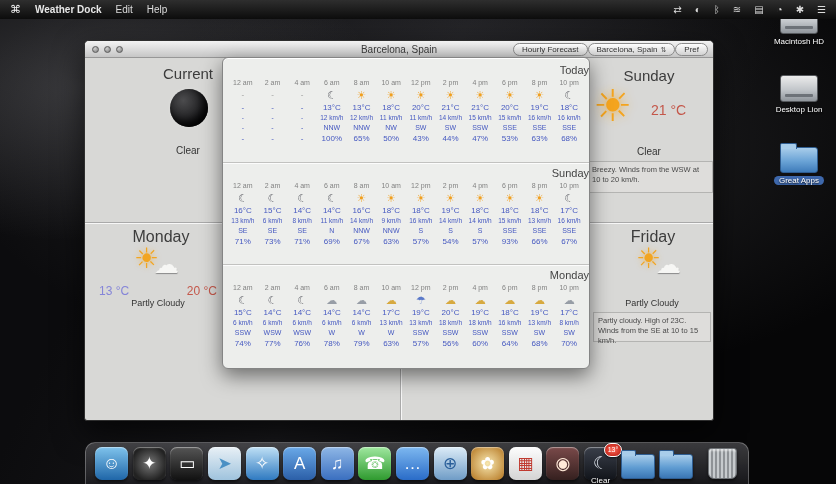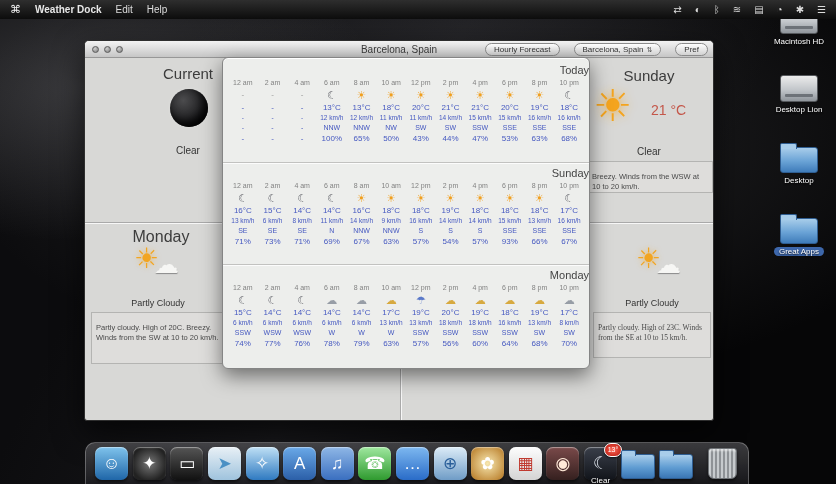--- a/index.html
+++ b/index.html
@@ -28,38 +28,38 @@
     background:#d8d8d6; border:1px solid #2e2e2e; border-radius:5px 5px 3px 3px;
     box-shadow:0 12px 30px rgba(0,0,0,.65); }
   .titlebar { position:absolute; top:0; left:0; right:0; height:17px;
     background:linear-gradient(#f3f3f3,#c6c6c6); border-bottom:1px solid #979797;
     border-radius:4px 4px 0 0; }
   .tl { position:absolute; left:7px; top:5px; display:flex; gap:5px; }
   .tl span { width:7px; height:7px; border-radius:50%;
     background:radial-gradient(circle at 35% 30%, #cfcfcf, #7e7e7e); border:1px solid #5c5c5c; }
   .wtitle { position:absolute; left:0; right:0; top:0; line-height:17px; text-align:center;
     font-size:10px; color:#3a3a3a; }
-  .tbtns { position:absolute; right:5px; top:2px; display:flex; gap:14px; }
+  .tbtns { position:absolute; right:5px; top:2px; display:flex; gap:0; }
   .pill { height:13px; line-height:11px; font-size:8px; color:#333; padding:1px 8px;
     background:linear-gradient(#fefefe,#d2d2d2); border:1px solid #8b8b8b; border-radius:8px;
     white-space:nowrap; display:flex; align-items:center; gap:3px; }
   .pill .arr { font-size:7px; color:#555; }
 
   .content { position:absolute; top:17px; left:0; right:0; bottom:0; overflow:hidden; }
   .div-h { position:absolute; left:0; right:0; top:164px; height:1px; background:#a9a9a9;
     box-shadow:0 1px 0 rgba(255,255,255,.8); }
   .div-v { position:absolute; top:0; bottom:0; left:315px; width:1px; background:#a9a9a9;
     box-shadow:1px 0 0 rgba(255,255,255,.8); }
 
   .qtitle { font-size:15px; color:#3c3c3c; font-weight:400; text-align:center; }
   .qcond { text-align:center; font-size:10px; color:#333; }
   .qtemps { display:flex; justify-content:space-between; font-size:12px; }
   .t-low { color:#8585d8; } .t-high { color:#c4574a; }
   .qdesc { font-size:7.5px; color:#4a4a4a; line-height:1.35; background:#dedddb;
-    border:1px solid #b4b4b2; padding:10px 4px; }
+    border:1px solid #b4b4b2; padding:3px 4px; }
   .moon-ball { border-radius:50%;
     background:radial-gradient(circle at 35% 30%, #4c4c4e, #131315 72%);
     box-shadow:inset -4px -5px 9px rgba(0,0,0,.85), 0 0 5px rgba(255,255,255,.18); }
   .sun-glyph { font-size:44px; line-height:1; color:#f4a41e;
     text-shadow:0 0 9px rgba(244,164,30,.75); }
   .partly { width:48px; height:34px; }
   .partly .s { position:absolute; left:1px; top:-4px; font-size:28px; color:#f2a521;
     text-shadow:0 0 5px rgba(242,165,33,.6); }
   .partly .c { position:absolute; right:2px; top:4px; font-size:25px; color:#f6f6f4;
     text-shadow:0 1px 1px #8a8a8a; }
@@ -186,29 +186,33 @@
       <div class="abs sun-glyph" style="left:508px;top:26px;">☀</div>
       <div class="abs t-high" style="left:566px;top:44px;font-size:14px;text-align:right;">21 °C</div>
       <div class="abs qcond" style="left:494px;top:88px;width:140px;">Clear</div>
       <div class="abs qdesc" style="left:502px;top:103px;width:126px;height:32px;">Breezy. Winds from the WSW at 10 to 20 km/h.</div>
 
       <div class="abs qtitle" style="left:6px;top:170px;width:140px;font-size:16px;">Monday</div>
       <div class="abs partly" style="left:48px;top:188px;">
         <span class="s">☀</span>
         <span class="c">☁</span>
       </div>
+      <div class="abs qtemps" style="left:4px;top:226px;width:138px;padding:0 10px;">
+        <span class="t-low">13 °C</span>
+        <span class="t-high">20 °C</span>
+      </div>
       <div class="abs qcond" style="left:4px;top:240px;width:138px;font-size:9px;">Partly Cloudy</div>
-      <div class="abs qdesc" style="left:6px;top:254px;width:134px;height:52px;">Partly cloudy. High of 20C. Breezy. Winds from the SW at 10 to 20 km/h.</div>
-
+
+      <div class="abs qtitle" style="left:508px;top:170px;width:120px;font-size:16px;">Friday</div>
       <div class="abs partly" style="left:550px;top:188px;">
         <span class="s">☀</span>
         <span class="c">☁</span>
       </div>
       <div class="abs qcond" style="left:506px;top:240px;width:122px;font-size:9px;">Partly Cloudy</div>
-      <div class="abs qdesc" style="left:508px;top:254px;width:118px;height:46px;font-family:Liberation Serif, serif;">Partly cloudy. High of 23C. Winds from the SE at 10 to 15 km/h.</div>
+      <div class="abs qdesc" style="left:508px;top:254px;width:118px;height:30px;">Partly cloudy. High of 23C. Winds from the SE at 10 to 15 km/h.</div>
     </div>
   </div>
 
   <div class="overlay">
       <div class="hsection">
         <div class="htitle">Today</div>
         <div class="hgrid">
           <div class="hcell time">12 am</div>
           <div class="hcell time">2 am</div>
           <div class="hcell time">4 am</div>
@@ -443,24 +447,20 @@
       <div class="dicon">
         <div class="drive-shape"></div>
         <div class="dlabel">Macintosh HD</div>
       </div>
       <div class="dicon">
         <div class="drive-shape"></div>
         <div class="dlabel">Desktop Lion</div>
       </div>
       <div class="dicon">
         <div class="folder-shape"></div>
-        <div class="dlabel">Desktop</div>
-      </div>
-      <div class="dicon">
-        <div class="folder-shape"></div>
         <div class="dlabel sel">Great Apps</div>
       </div>
     </div>
 
   <div class="dock">
     <div class="dock-items">
         <div class="ditem">
           <div class="dock-app" style="background: linear-gradient(rgb(127, 195, 236), rgb(31, 102, 168));">
             <span style="color: rgb(255, 255, 255);">☺</span>
           </div>

